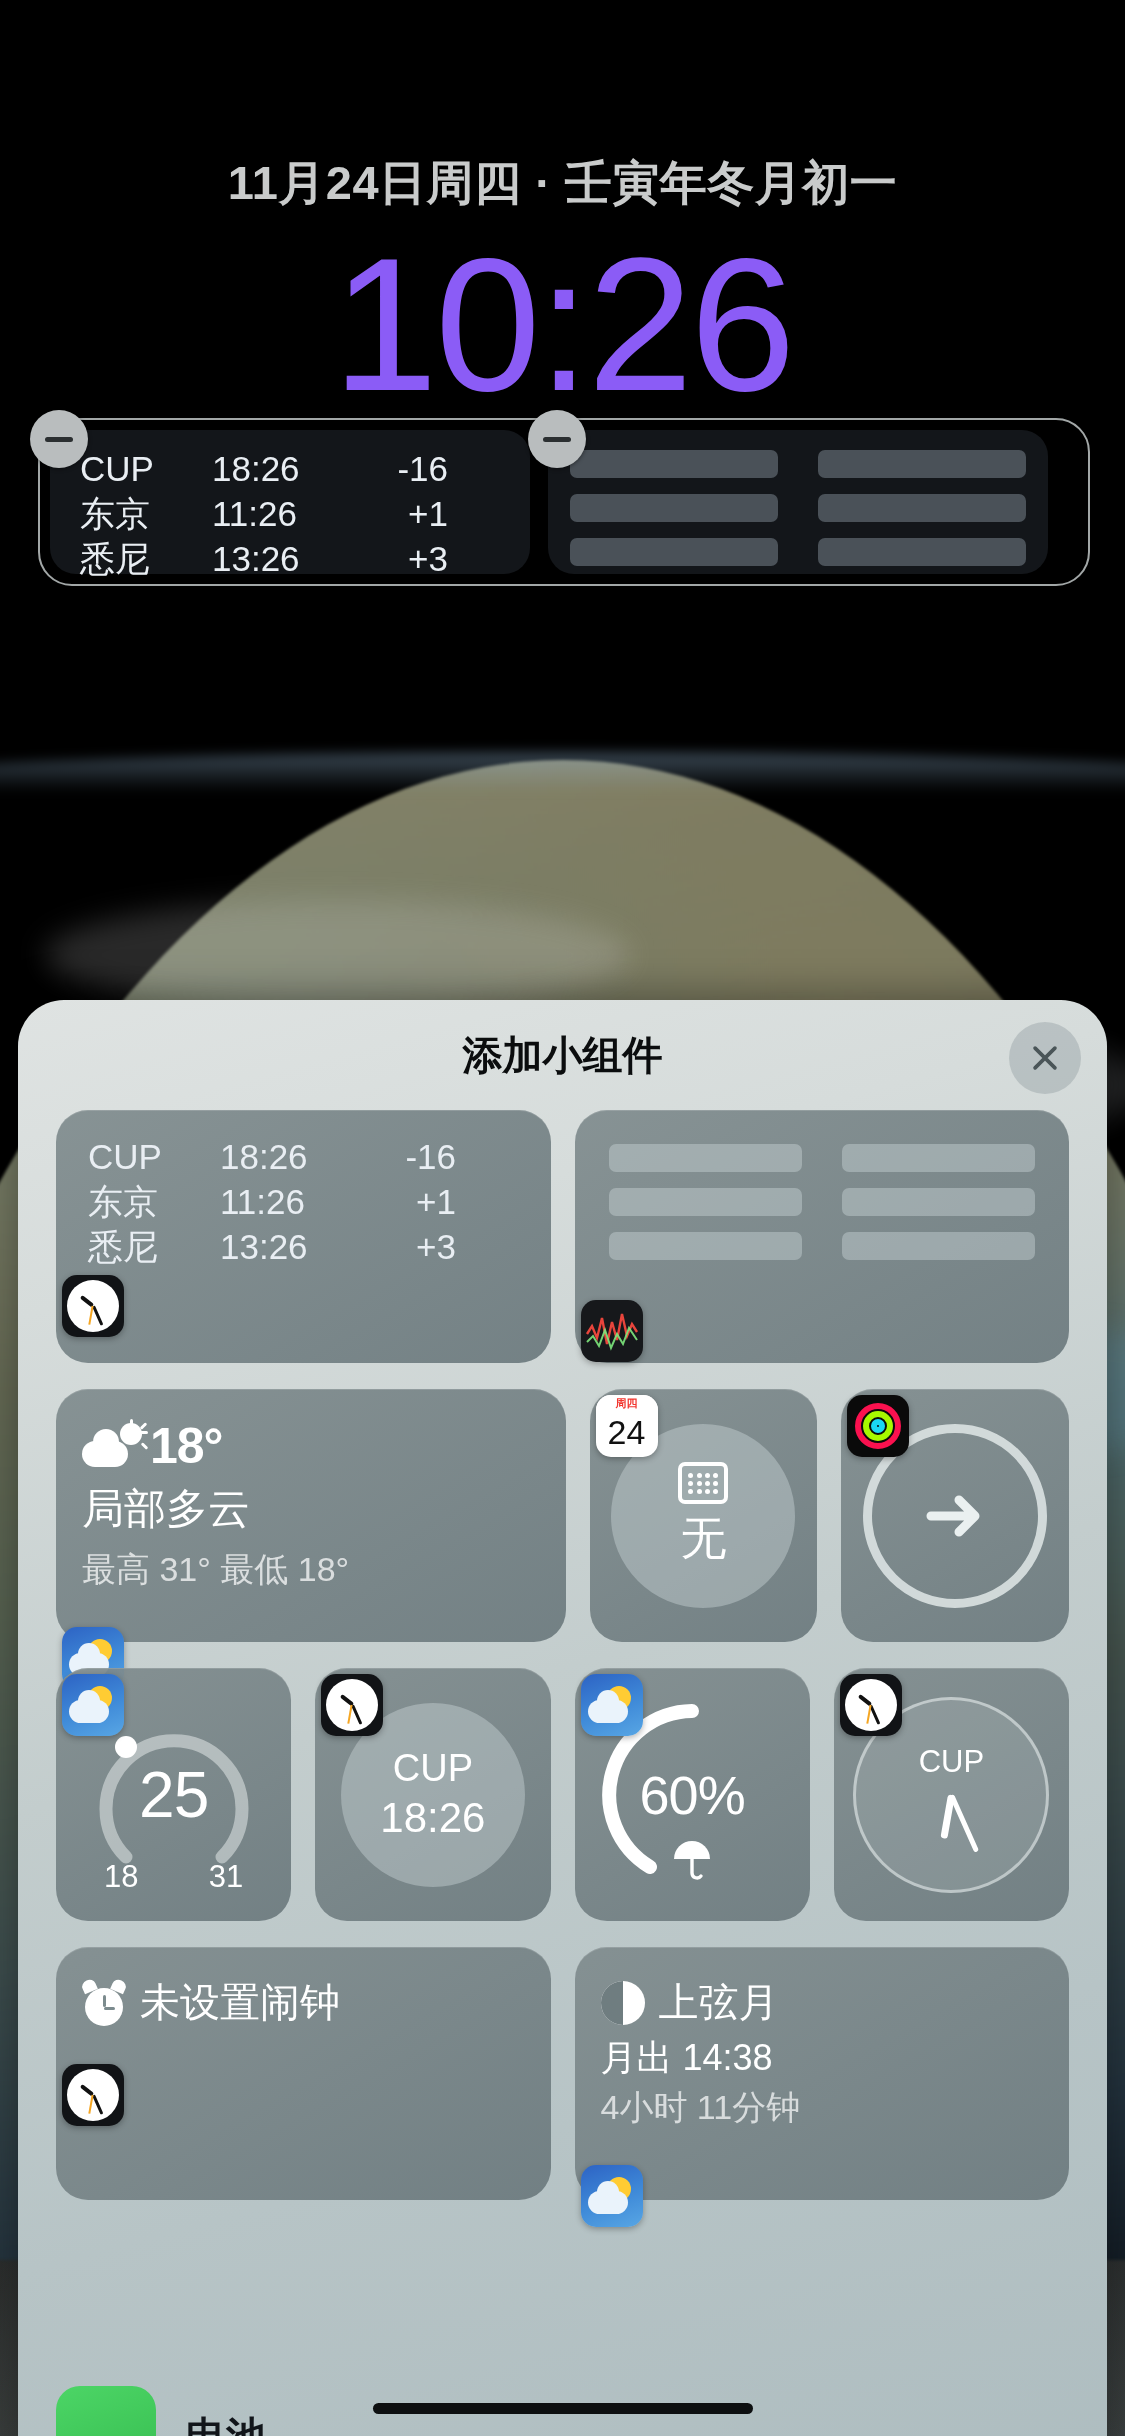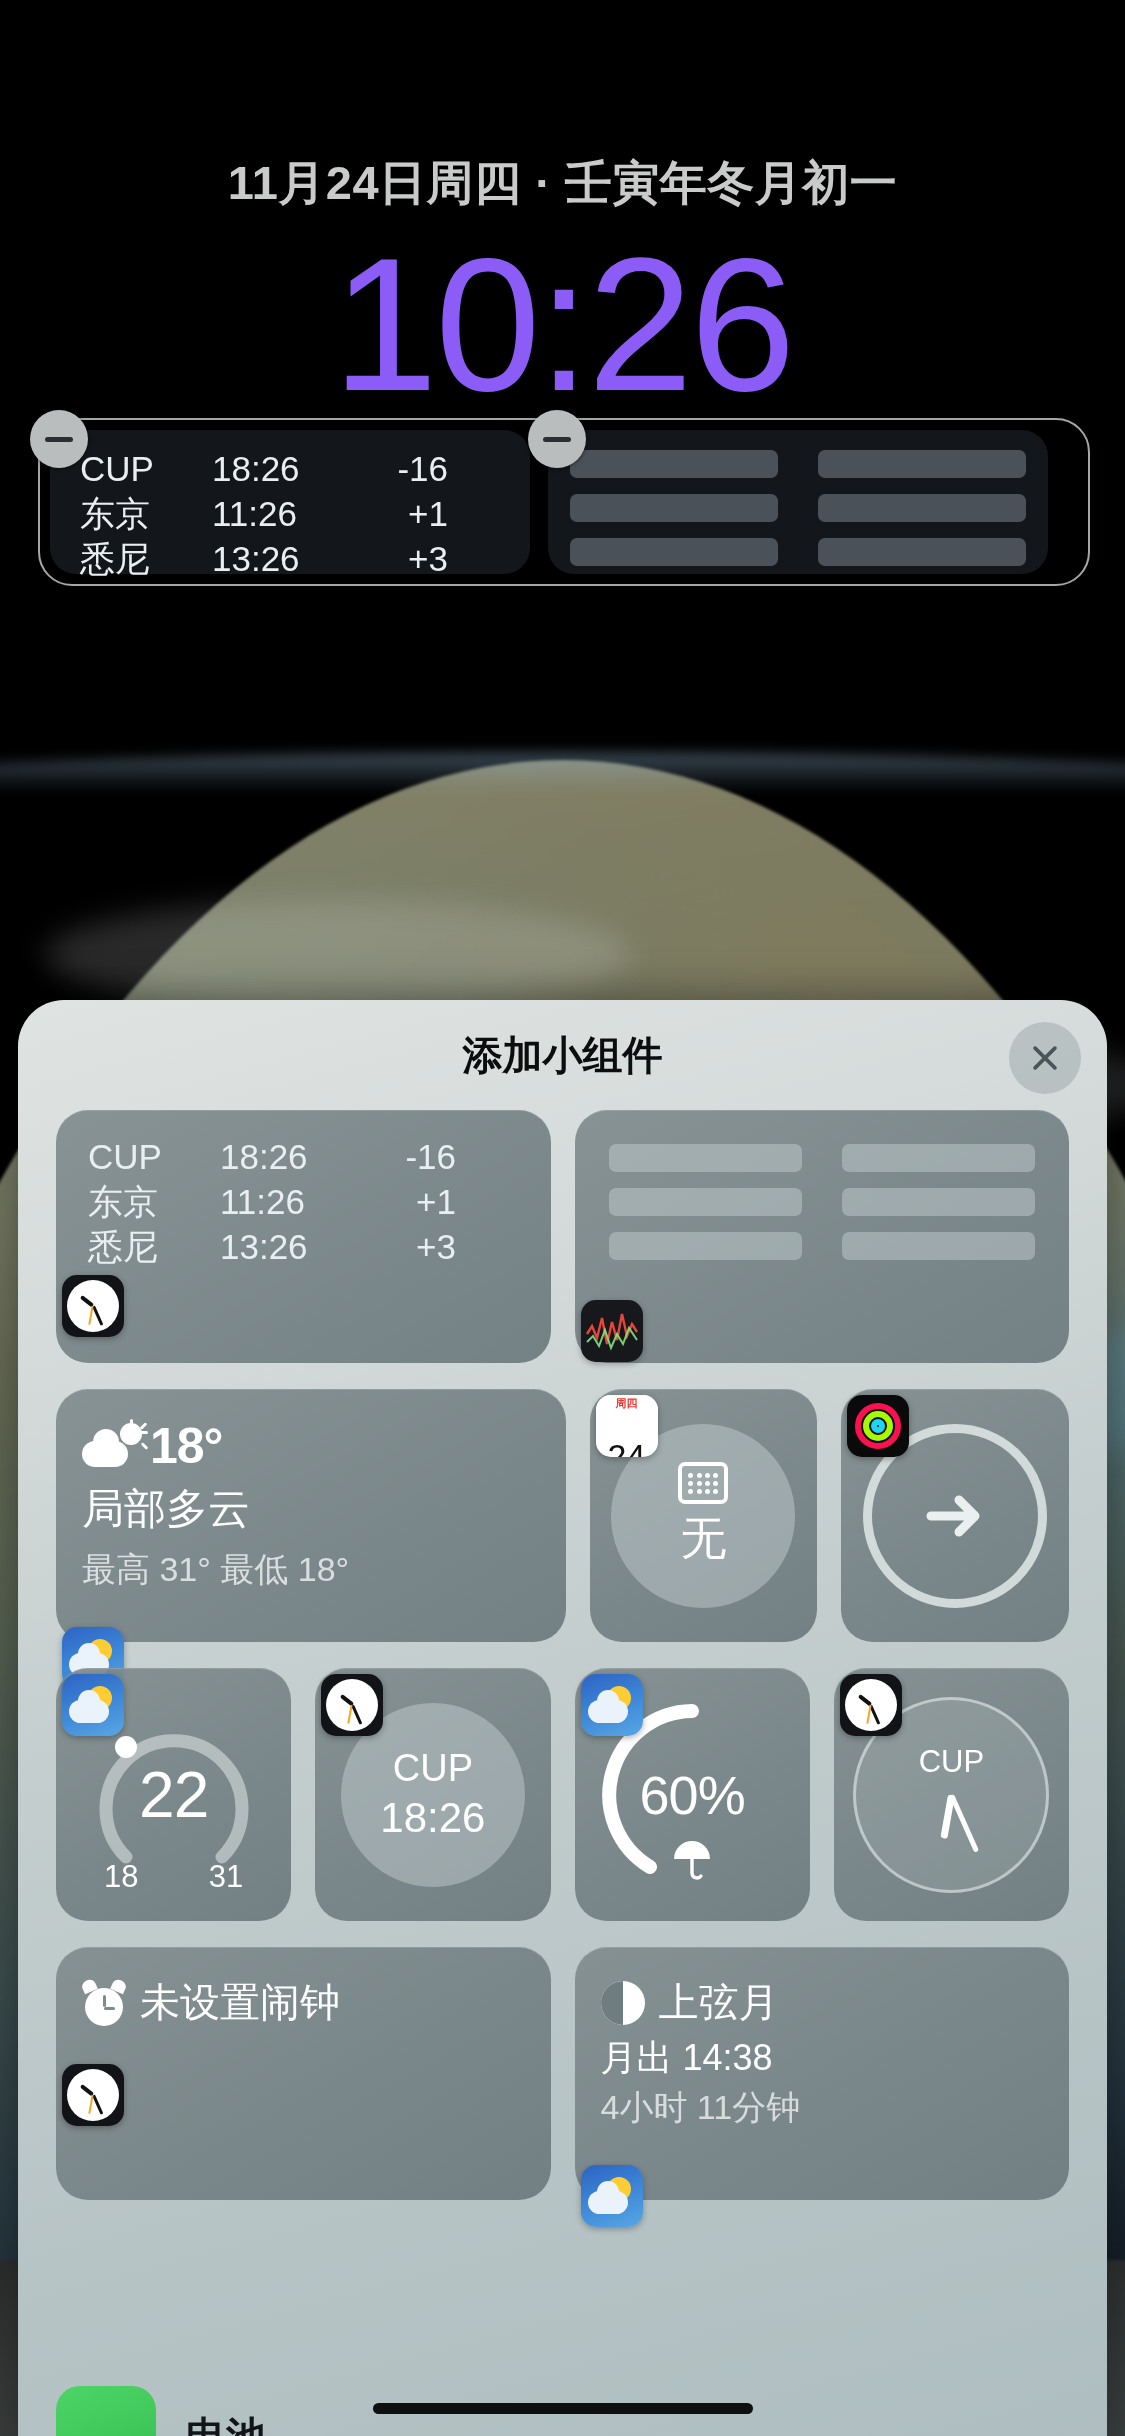--- a/index.html
+++ b/index.html
@@ -139,21 +139,21 @@
     position:relative;
   }
   .bg-weather .sun { position:absolute; right:12px; top:12px; width:24px; height:24px; border-radius:50%; background:#ffcc33; }
   .bg-weather .cld { position:absolute; left:7px; bottom:13px; width:40px; height:23px; border-radius:14px; background:#eaf3fb; }
   .bg-weather .cld:after { content:""; position:absolute; left:9px; top:-10px; width:22px; height:22px; border-radius:50%; background:#eaf3fb; }
 
   .bg-cal { background:#fff; position:relative; }
   .bg-cal .top { position:absolute; left:0; right:0; top:0; height:16px; background:#fff; color:#f2352e;
                  font-size:11px; font-weight:700; text-align:center; line-height:16px; }
   .bg-cal .day { position:absolute; left:0; right:0; top:14px; bottom:0; color:#111; font-size:34px;
-                 font-weight:400; text-align:center; line-height:46px;margin-top:24px; }
+                 font-weight:400; text-align:center; line-height:46px; }
 
   .bg-fitness { background:#0a0a0a; position:relative; }
   .bg-fitness .r { position:absolute; border-radius:50%; border-style:solid; }
   .bg-fitness .r1 { inset:8px;  border-width:6px; border-color:#fa114f; }
   .bg-fitness .r2 { inset:16px; border-width:6px; border-color:#a6f900; }
   .bg-fitness .r3 { inset:24px; border-width:6px; border-color:#1ad6f5; }
 
   
   .wx { padding:28px 26px; color:#fff; }
   .wx-top { display:flex; align-items:center; gap:6px; }
@@ -411,21 +411,21 @@
 
     <div class="grow">
 
       <div class="w sq">
         <div class="gauge-wrap">
           <svg width="200" height="200" viewBox="0 0 200 200">
             <path d="M52 162 A68 68 0 1 1 148 162" stroke="rgba(225,232,232,.55)" stroke-width="13" fill="none" stroke-linecap="round"></path>
             <circle cx="52" cy="52" r="11" fill="#ffffff"></circle>
           </svg>
           <div class="gauge-center">
-            <div class="g-val">22</div>
+            <div class="g-val">25</div>
           </div>
         </div>
         <div class="g-ends">
           <span>18</span>
           <span>31</span>
         </div>
         <div class="badge bg-weather">
           <div class="sun"></div>
           <div class="cld"></div>
         </div>

